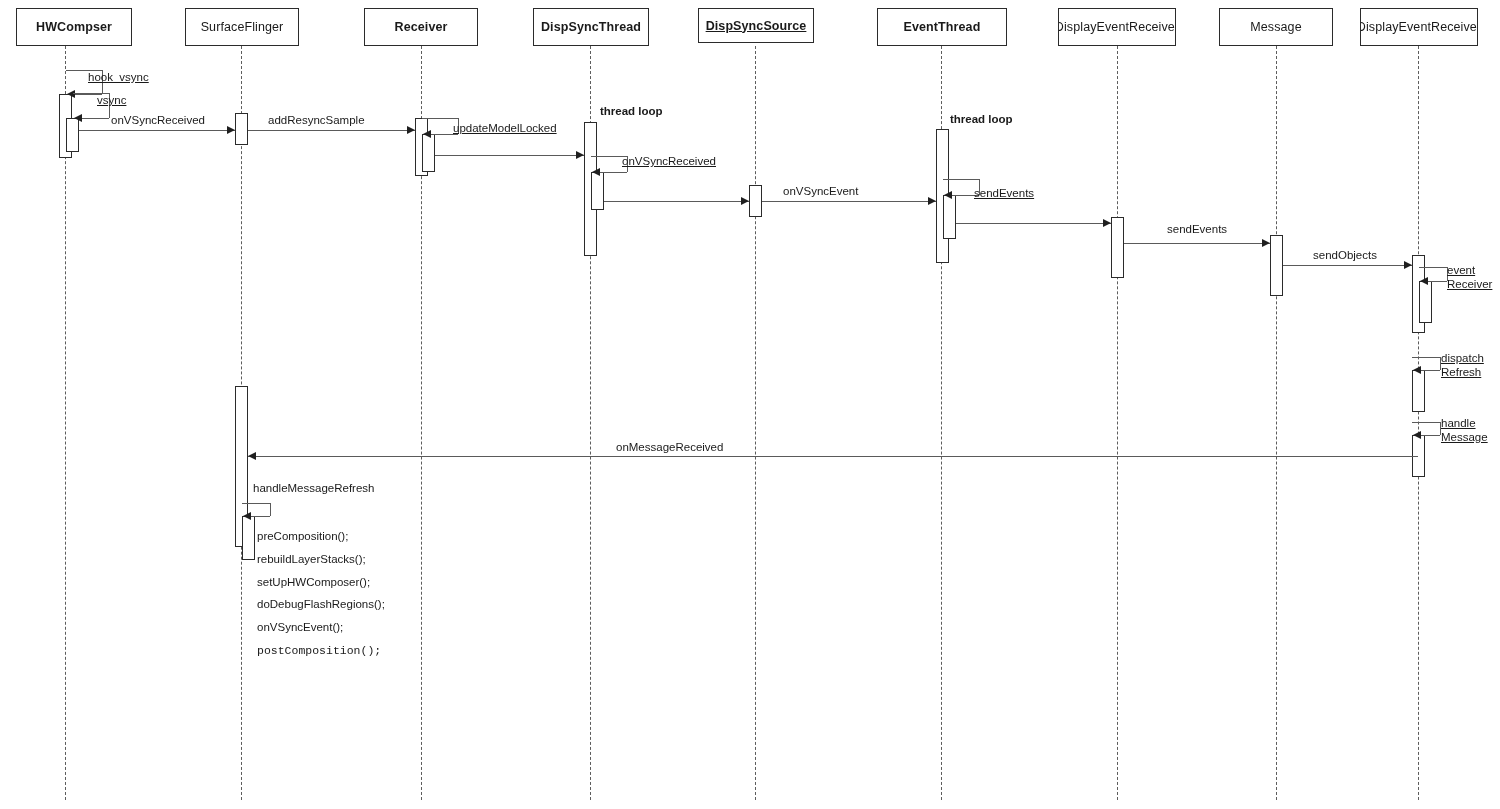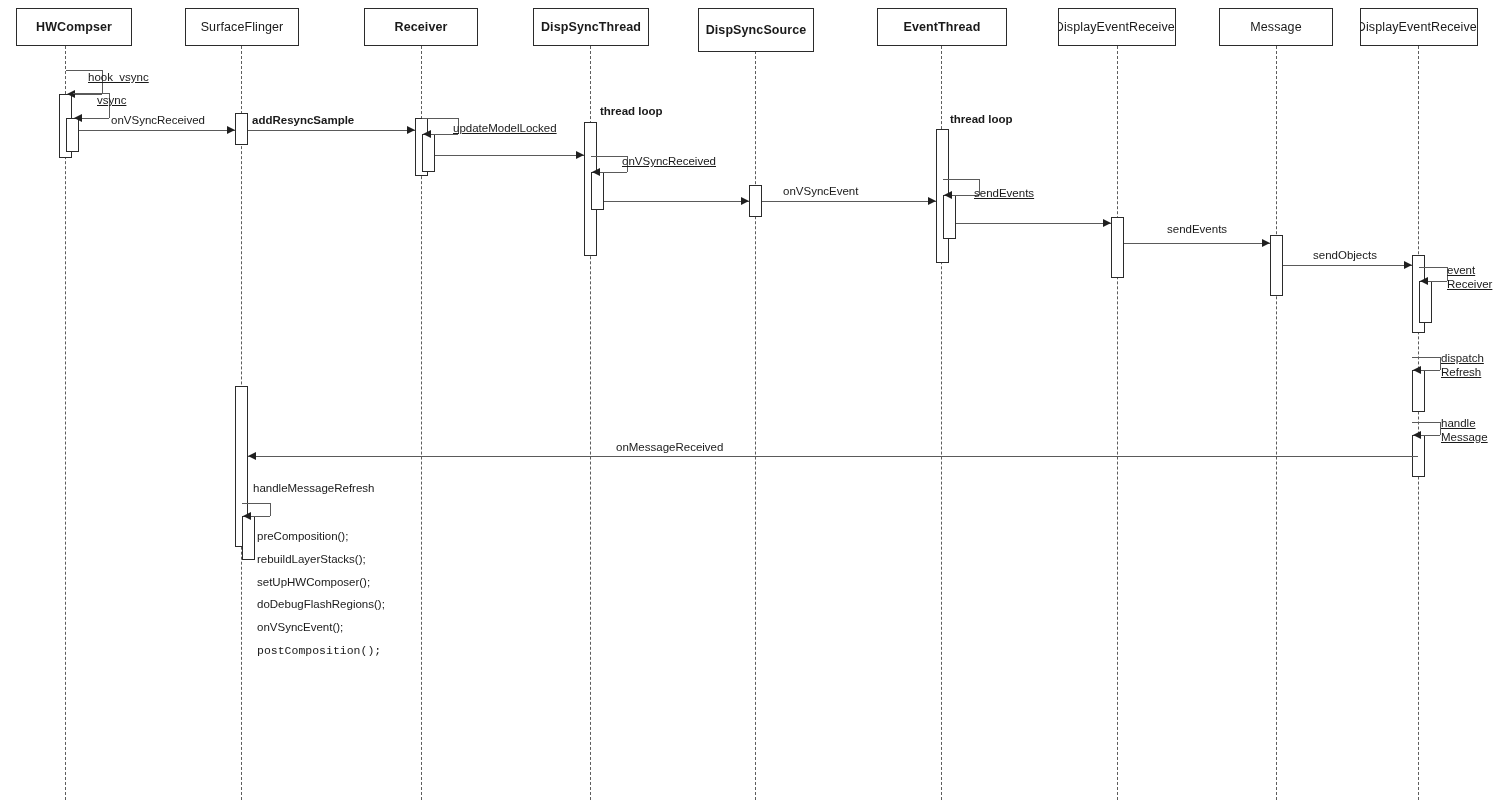--- a/index.html
+++ b/index.html
@@ -122,21 +122,21 @@
       <div class="activation" style="left: 1412px; top: 435px; width: 13px; height: 42px;"></div>
       <div class="activation" style="left: 235px; top: 386px; width: 13px; height: 161px;"></div>
       <div class="activation" style="left: 242px; top: 516px; width: 13px; height: 44px;"></div>
     </div>
   <div id="messages-layer">
       <div class="msg-line" style="left: 79px; top: 130px; width: 156px;"></div>
       <div class="arrow-head right" style="top: 125.5px; left: 227px;"></div>
       <div class="label" style="left: 111px; top: 114px;">onVSyncReceived</div>
       <div class="msg-line" style="left: 248px; top: 130px; width: 167px;"></div>
       <div class="arrow-head right" style="top: 125.5px; left: 407px;"></div>
-      <div class="label" style="left: 252px; top: 114px; font-weight: bold;">addResyncSample</div>
+      <div class="label" style="left: 268px; top: 114px;">addResyncSample</div>
       <div class="msg-line" style="left: 435px; top: 155px; width: 149px;"></div>
       <div class="arrow-head right" style="top: 150.5px; left: 576px;"></div>
       <div class="msg-line" style="left: 604px; top: 201px; width: 145px;"></div>
       <div class="arrow-head right" style="top: 196.5px; left: 741px;"></div>
       <div class="msg-line" style="left: 762px; top: 201px; width: 174px;"></div>
       <div class="arrow-head right" style="top: 196.5px; left: 928px;"></div>
       <div class="label" style="left: 783px; top: 185px;">onVSyncEvent</div>
       <div class="msg-line" style="left: 956px; top: 223px; width: 155px;"></div>
       <div class="arrow-head right" style="top: 218.5px; left: 1103px;"></div>
       <div class="msg-line" style="left: 1124px; top: 243px; width: 146px;"></div>
@@ -233,21 +233,21 @@
       </div>
       <div class="lifeline-head" style="left: 185px; top: 8px; width: 114px; height: 38px;">
         <span>SurfaceFlinger</span>
       </div>
       <div class="lifeline-head bold" style="left: 364px; top: 8px; width: 114px; height: 38px;">
         <span>Receiver</span>
       </div>
       <div class="lifeline-head bold" style="left: 533px; top: 8px; width: 116px; height: 38px;">
         <span>DispSyncThread</span>
       </div>
-      <div class="lifeline-head bold" style="left: 698px; top: 8px; width: 116px; height: 44px;">
+      <div class="lifeline-head bold" style="left: 698px; top: 8px; width: 116px; height: 35px; text-decoration: underline;">
         <span>DispSyncSource</span>
       </div>
       <div class="lifeline-head bold" style="left: 877px; top: 8px; width: 130px; height: 38px;">
         <span>EventThread</span>
       </div>
       <div class="lifeline-head" style="left: 1058px; top: 8px; width: 118px; height: 38px;">
         <span>DisplayEventReceiver</span>
       </div>
       <div class="lifeline-head" style="left: 1219px; top: 8px; width: 114px; height: 38px;">
         <span>Message</span>

